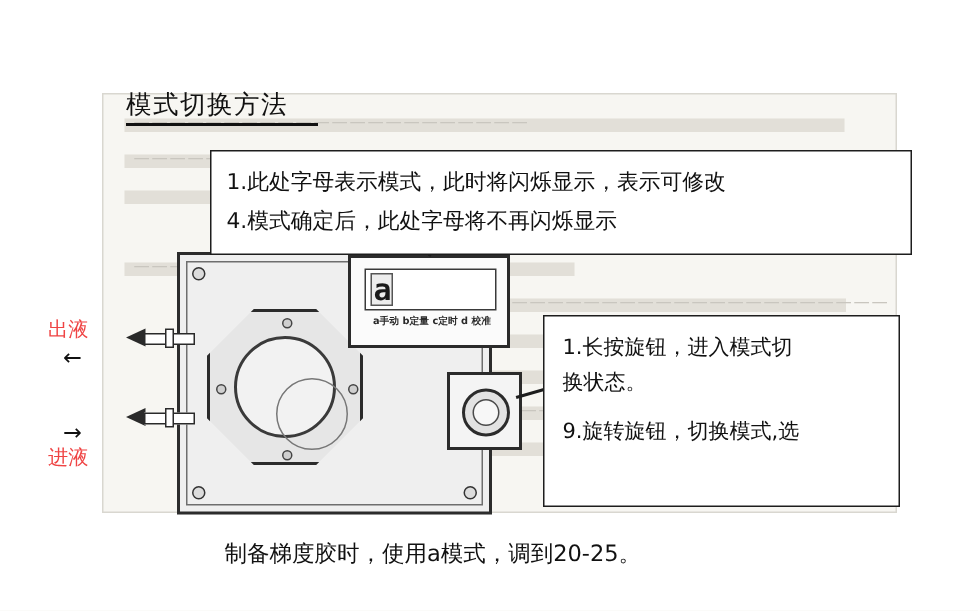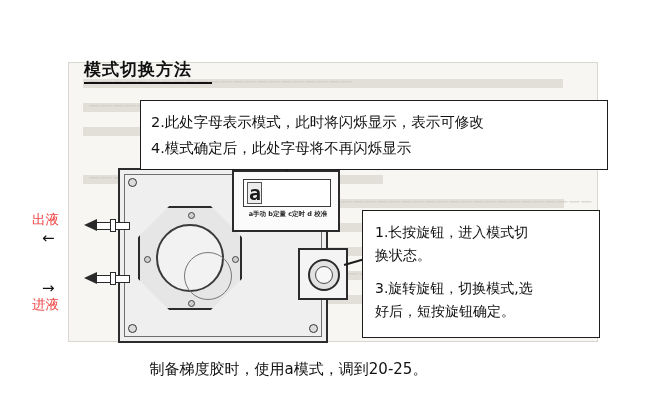--- a/index.html
+++ b/index.html
@@ -245,21 +245,21 @@
     background: #1d1d1d;
     transform-origin: 0 50%;
     height: 1.5px;
   }
 
   
   .title {
     position: absolute;
     left: 84px; top: 58px;
     font-size: 17px;
-    font-weight: bold;
+    font-weight: normal;
     color: #111;
     letter-spacing: 1px;
   }
   .title-underline {
     position: absolute;
     left: 84px; top: 82px;
     width: 128px; height: 2px;
     background: #111;
   }
   .caption {
@@ -353,27 +353,26 @@
     <div class="knob-outer">
       <div class="knob-inner"></div>
     </div>
   </div>
 
   <div class="leader" style="left:344px; top:264px; width:26px; transform: rotate(-16deg);"></div>
 
   <div class="leader" style="left:286px; top:170px; width:34px; transform: rotate(-70deg);"></div>
 
   <div class="callout callout-top">
-    <div class="line">2.此处字母表示模式，此时将闪烁显示，表示可修改</div>
+    <div class="line">1.此处字母表示模式，此时将闪烁显示，表示可修改</div>
     <div class="line">4.模式确定后，此处字母将不再闪烁显示</div>
   </div>
 
   <div class="callout callout-right">
     <div class="line">1.长按旋钮，进入模式切</div>
     <div class="line">换状态。</div>
     <div class="gap"></div>
-    <div class="line">3.旋转旋钮，切换模式,选</div>
-    <div class="line">好后，短按旋钮确定。</div>
+    <div class="line">9.旋转旋钮，切换模式,选</div>
   </div>
 
   <div class="caption">制备梯度胶时，使用a模式，调到20-25。</div>
 
 </div>
 
 </body></html>

